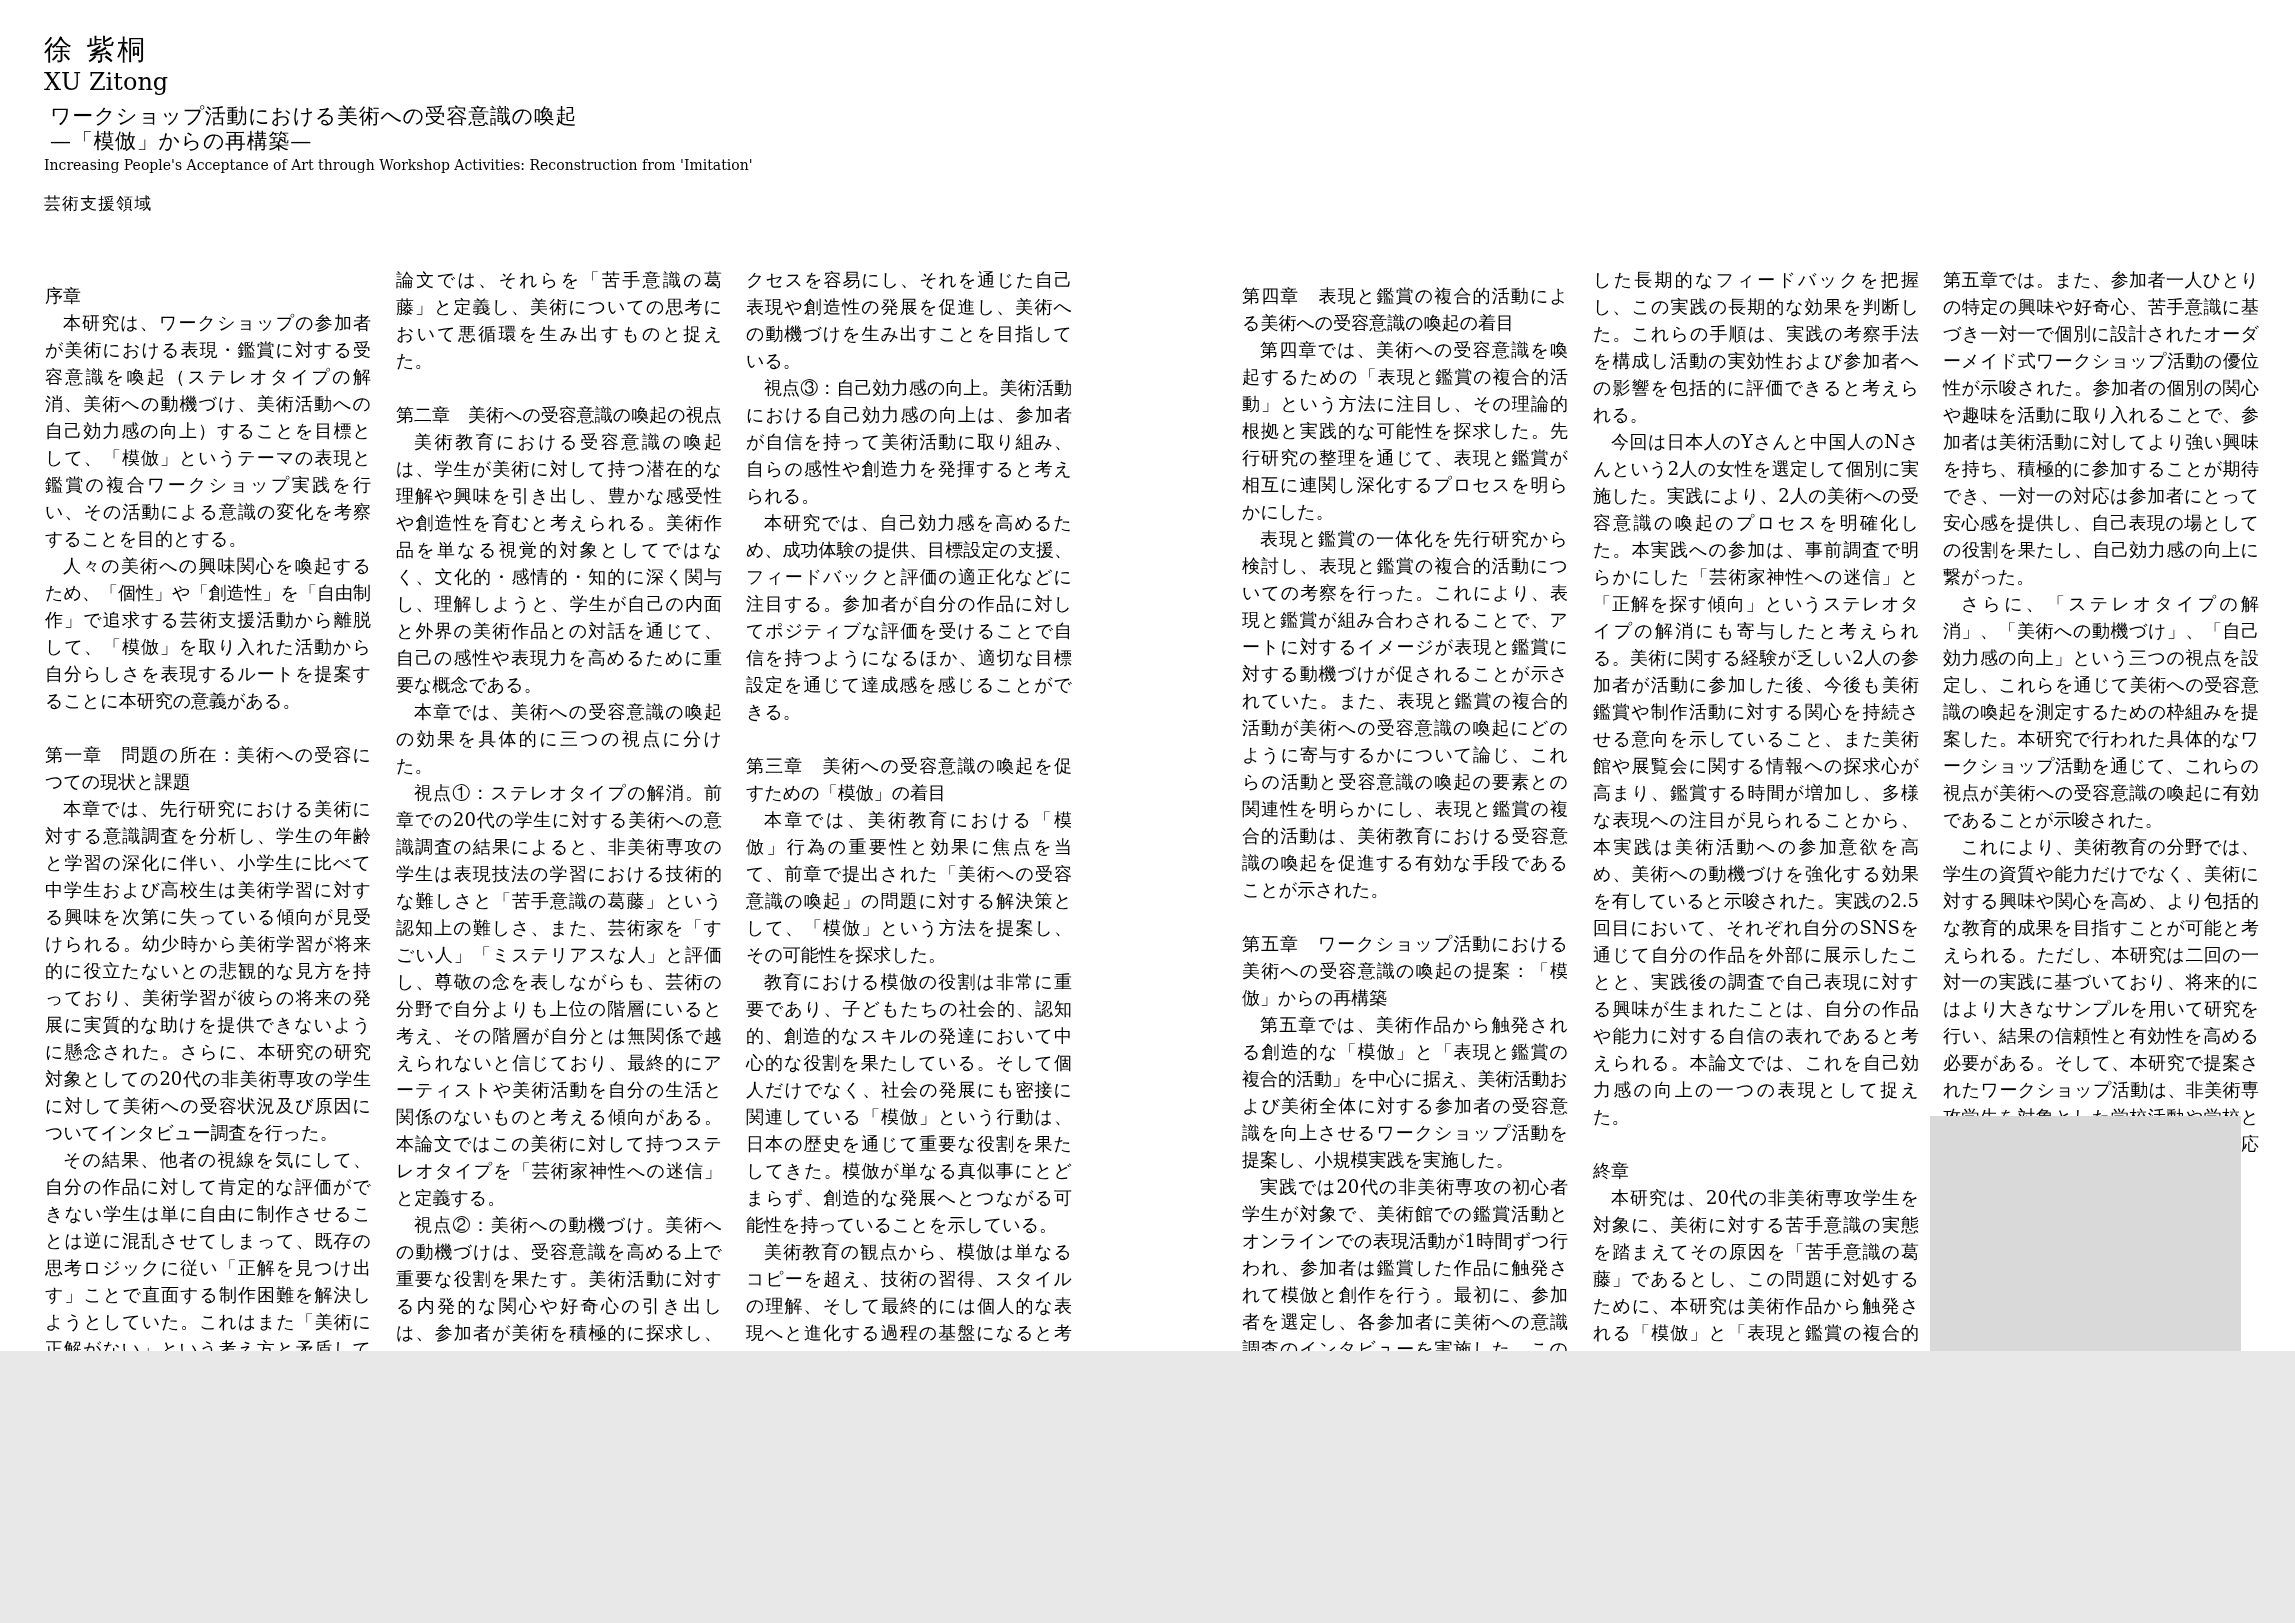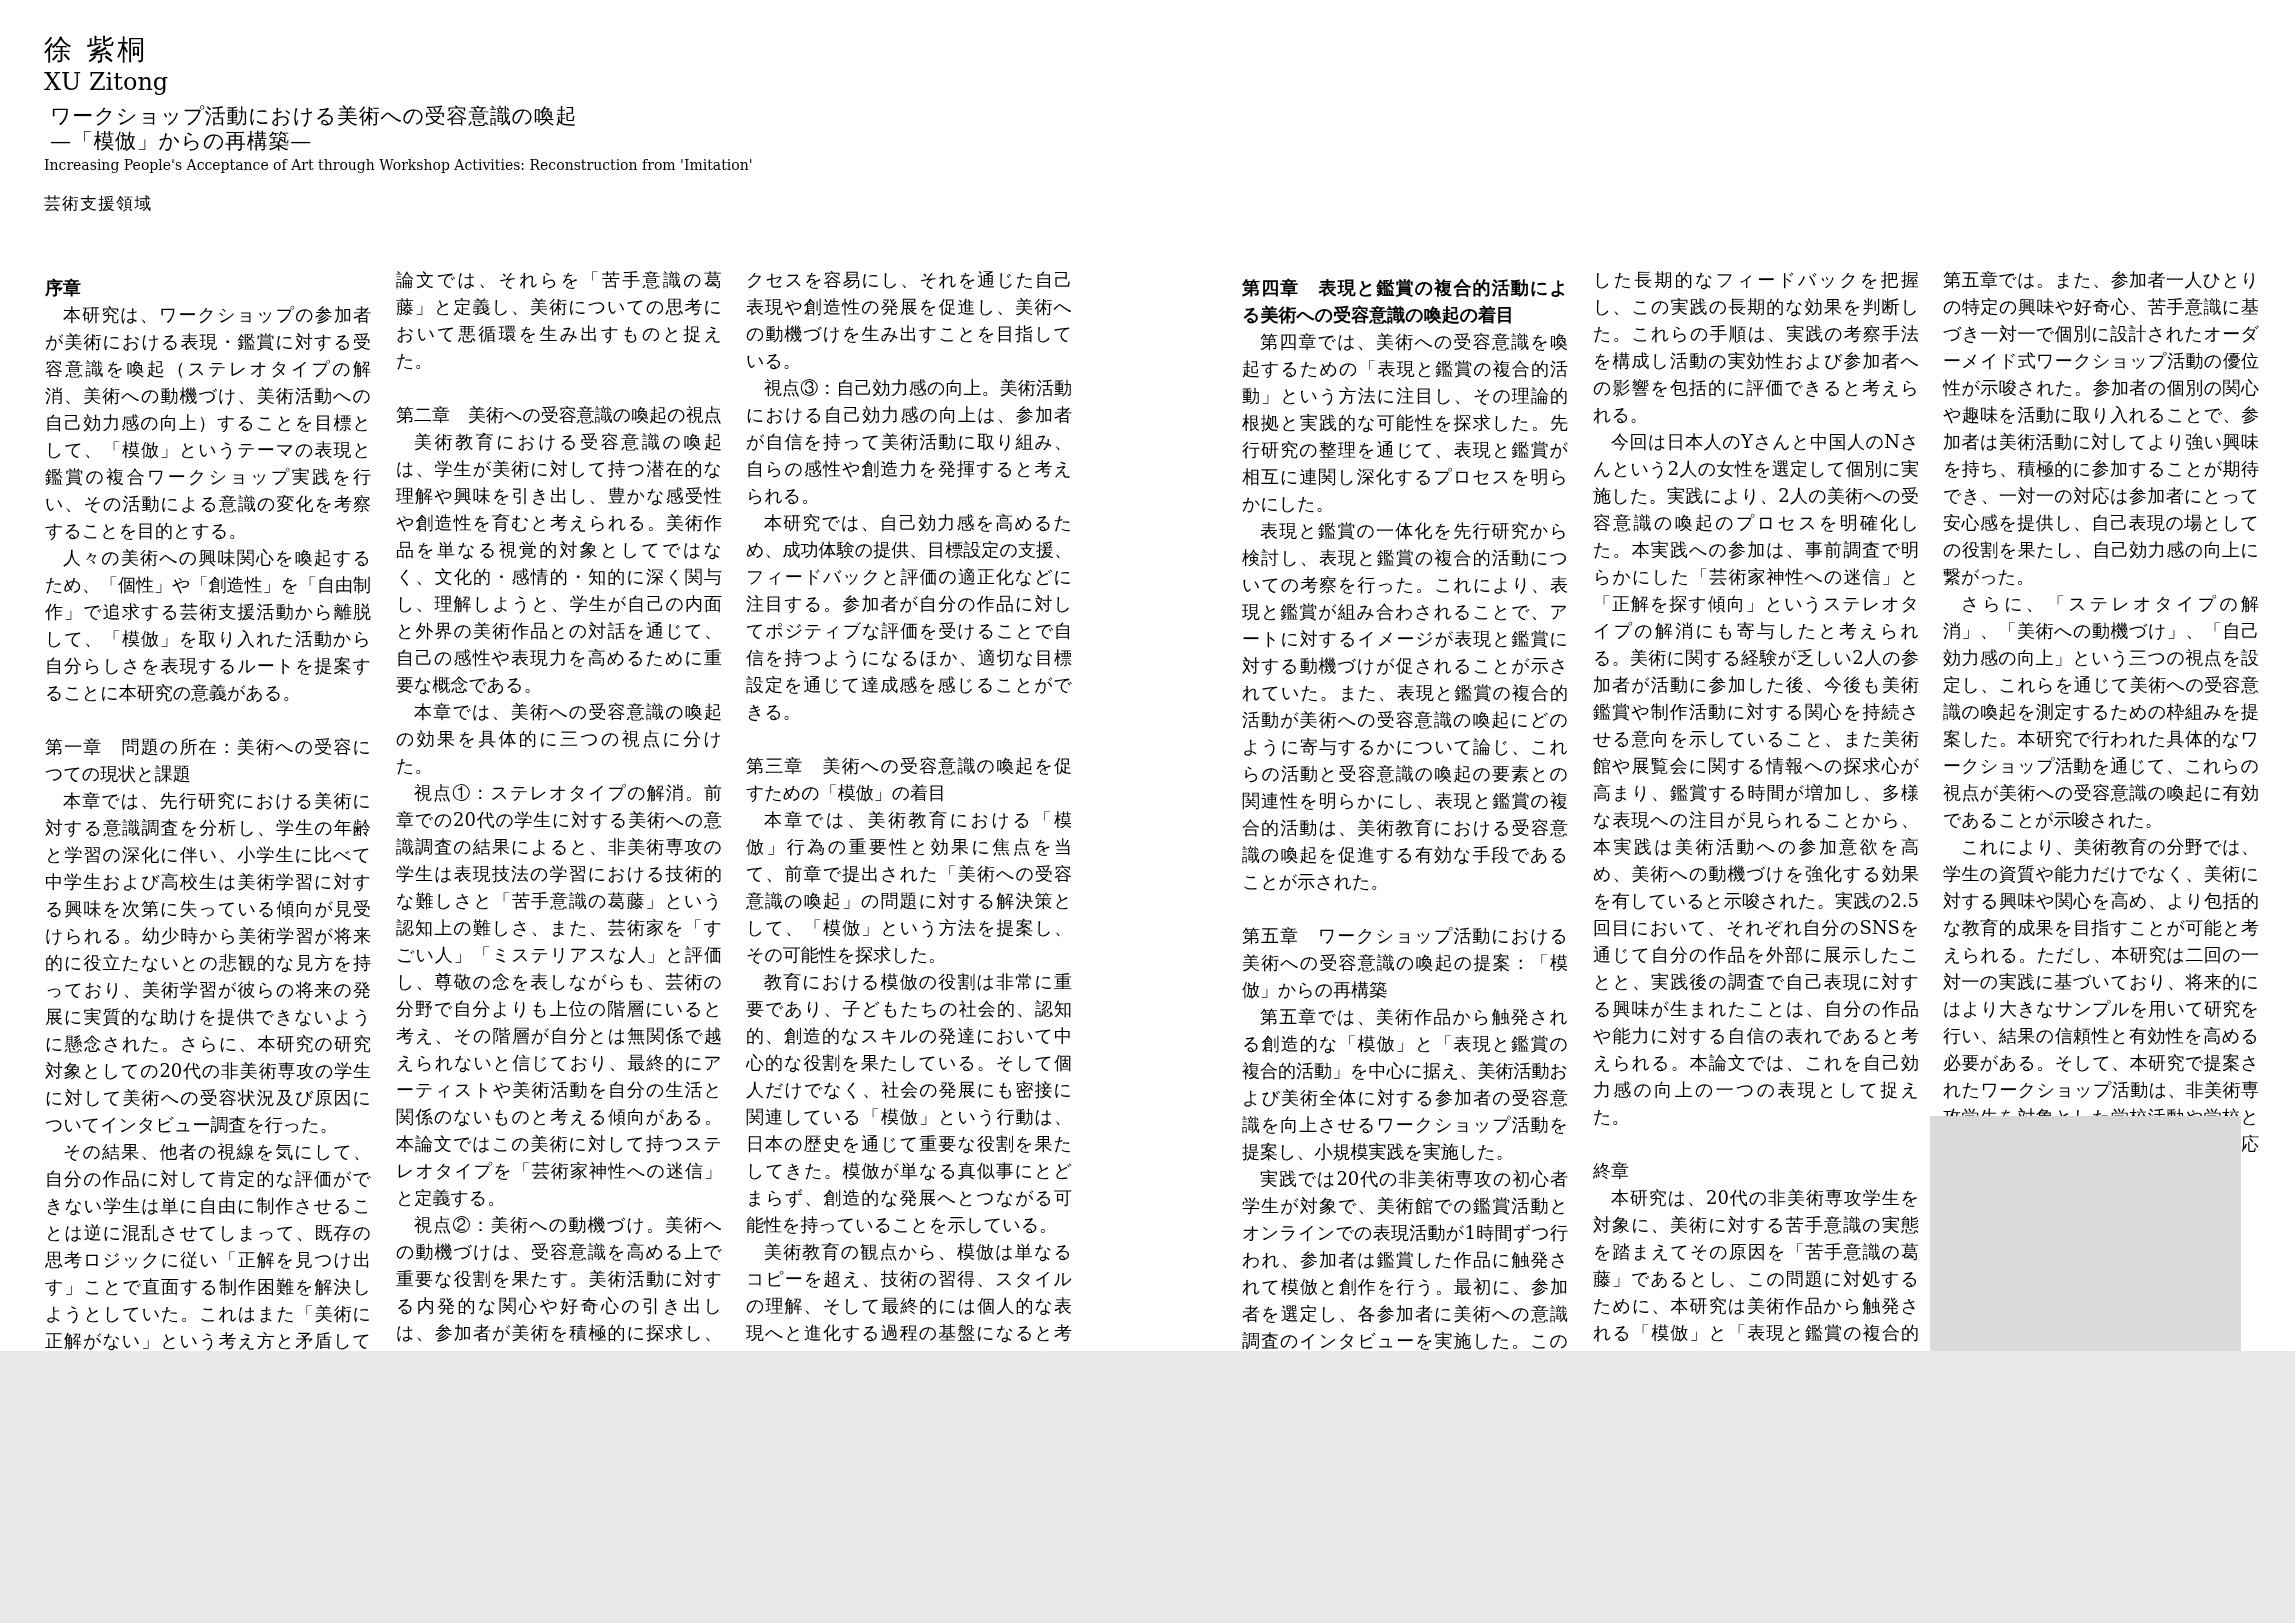--- a/index.html
+++ b/index.html
@@ -22,21 +22,21 @@
     position:absolute;top:266px;width:326px;
     font-size:18px;line-height:27px;
     text-align:justify;text-justify:inter-character;
   }
   .col-0{left:45px;}  .col-1{left:396px;}  .col-2{left:746px;}
   .col-3{left:1242px;}.col-4{left:1593px;} .col-5{left:1943px;width:316px;}
   .blk{word-break:break-all;}
   .blk.para{text-indent:18px;}
   .blk.cont{text-indent:0;}
   .blk.heading{margin-top:27px;text-indent:0;}
-  .blk.heading:first-child{margin-top:8px;font-weight:bold;}
+  .blk.heading:first-child{margin-top:16px;}
   
   .figure-box{position:absolute;left:1930px;top:1116px;width:311px;height:362px;}
   .figure-caption{position:absolute;left:1930px;top:1488px;font-size:14px;line-height:1.3;}
   
   .footer{position:absolute;top:1554px;white-space:nowrap;}
   .footer-left{left:387px;}
   .footer-right{left:1585px;}
   .footer .pagenum{font-size:18px;vertical-align:baseline;}
   .footer .flabel{font-size:12.5px;margin-left:29px;vertical-align:baseline;}
   .footer-right .flabel{font-size:17px;margin-left:12px;}

